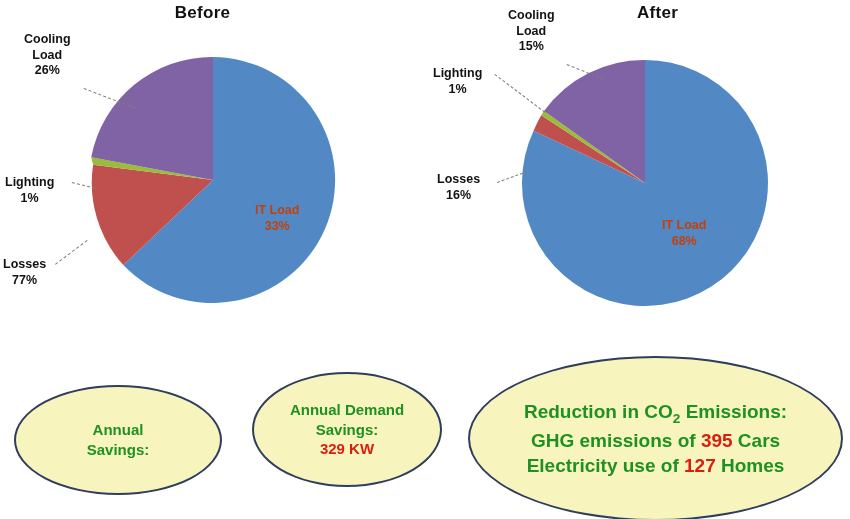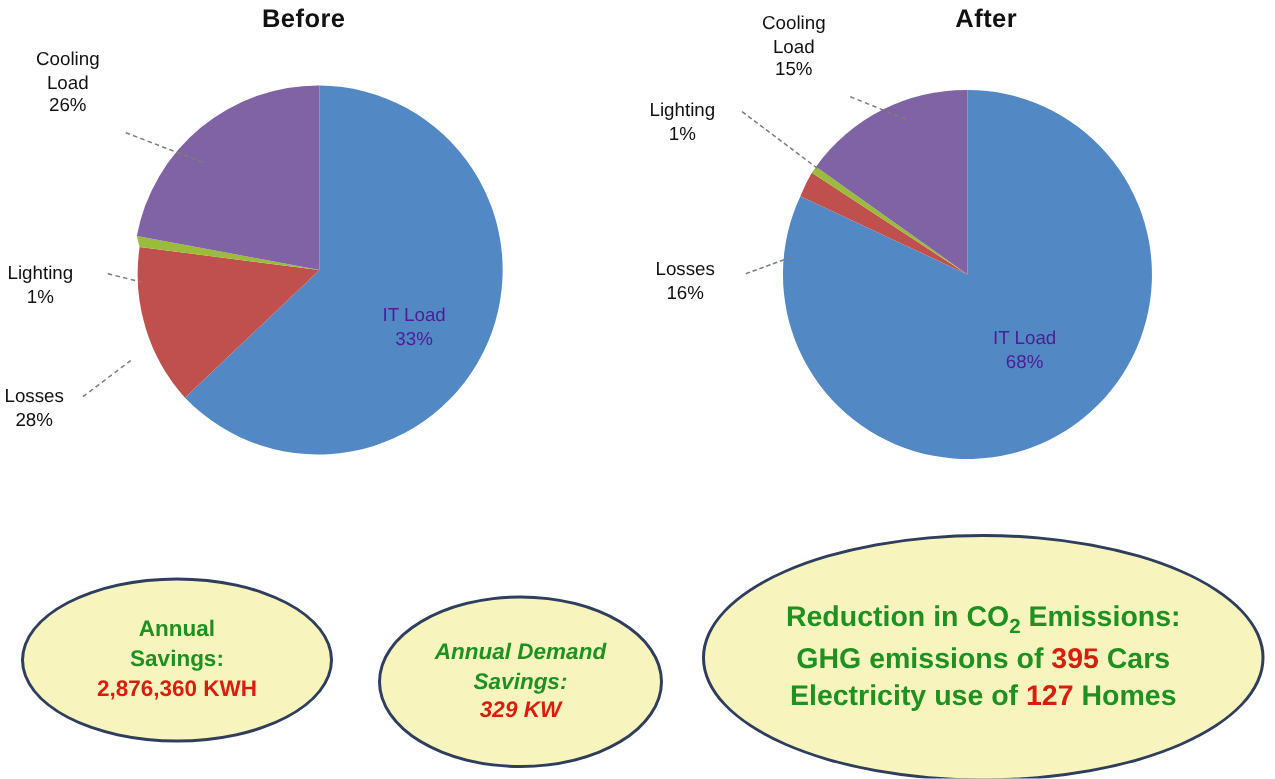--- a/index.html
+++ b/index.html
@@ -48,28 +48,28 @@
     position: absolute;
   }
   #chart-before .pie-wrap { left: 88px; top: 55px; }
   #chart-after  .pie-wrap { left: 95px; top: 58px; }
 
   .pie-svg { display: block; }
 
   .slice-label {
     position: absolute;
     font-size: 12.5px;
-    font-weight: normal;
+    font-weight: bold;
     line-height: 1.25;
     text-align: center;
     color: #121212;
     white-space: nowrap;
   }
   .slice-label.inside {
-    color: #4c1d95;
+    color: #c2410c;
   }
   .leader {
     position: absolute;
     border-top: 1px dashed #7d7d7d;
     transform-origin: 0 0;
   }
 
   
   .callout-area {
     position: absolute;
@@ -95,22 +95,22 @@
     color: #1f9122;
     white-space: nowrap;
   }
   .ell-line .num { color: #d81f0f; }
 
   #ellipse-annual-savings {
     left: 14px; top: 55px;
     width: 208px; height: 110px;
   }
   #ellipse-demand-savings {
-    left: 252px; top: 67px;
-    width: 190px; height: 115px; font-style: italic;
+    left: 252px; top: 42px;
+    width: 190px; height: 115px;
   }
   #ellipse-co2 {
     left: 468px; top: 26px;
     width: 375px; height: 165px;
   }
   #ellipse-co2 .ell-line { font-size: 19px; }
   sub { font-size: 0.72em; }
 </style>
 </head>
 <body>
@@ -141,21 +141,21 @@
     <div class="leader" style="left:84px; top:88px; width:55px; transform:rotate(21deg);"></div>
 
     <div class="slice-label" style="left:5px; top:175px;">
       <div>Lighting</div>
       <div>1%</div>
     </div>
     <div class="leader" style="left:72px; top:182px; width:24px; transform:rotate(14deg);"></div>
 
     <div class="slice-label" style="left:3px; top:257px;">
       <div>Losses</div>
-      <div>28%</div>
+      <div>77%</div>
     </div>
     <div class="leader" style="left:55px; top:264px; width:40px; transform:rotate(-37deg);"></div>
 
     <div class="slice-label inside" style="left:255px; top:203px;">
       <div>IT Load</div>
       <div>33%</div>
     </div>
   </div>
 
   <div class="chart-block" id="chart-after">
@@ -198,21 +198,20 @@
       <div>68%</div>
     </div>
   </div>
 </div>
 
 <div class="callout-area">
 
   <div class="ellipse" id="ellipse-annual-savings">
     <div class="ell-line">Annual</div>
     <div class="ell-line">Savings:</div>
-    <div class="ell-line"><span class="num">2,876,360 KWH</span></div>
   </div>
 
   <div class="ellipse" id="ellipse-demand-savings">
     <div class="ell-line">Annual Demand</div>
     <div class="ell-line">Savings:</div>
     <div class="ell-line"><span class="num">329 KW</span></div>
   </div>
 
   <div class="ellipse" id="ellipse-co2">
     <div class="ell-line">

